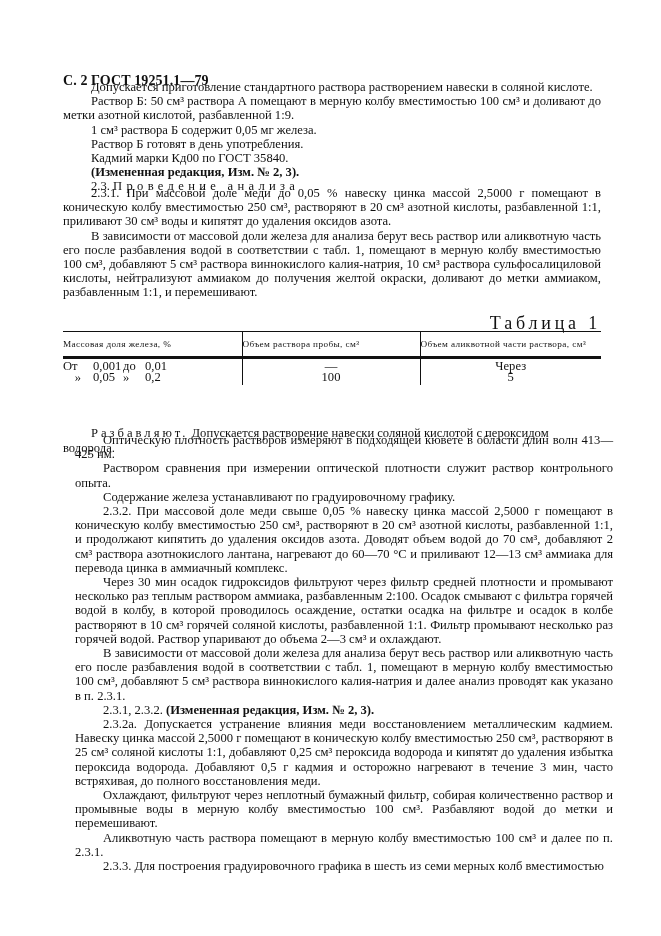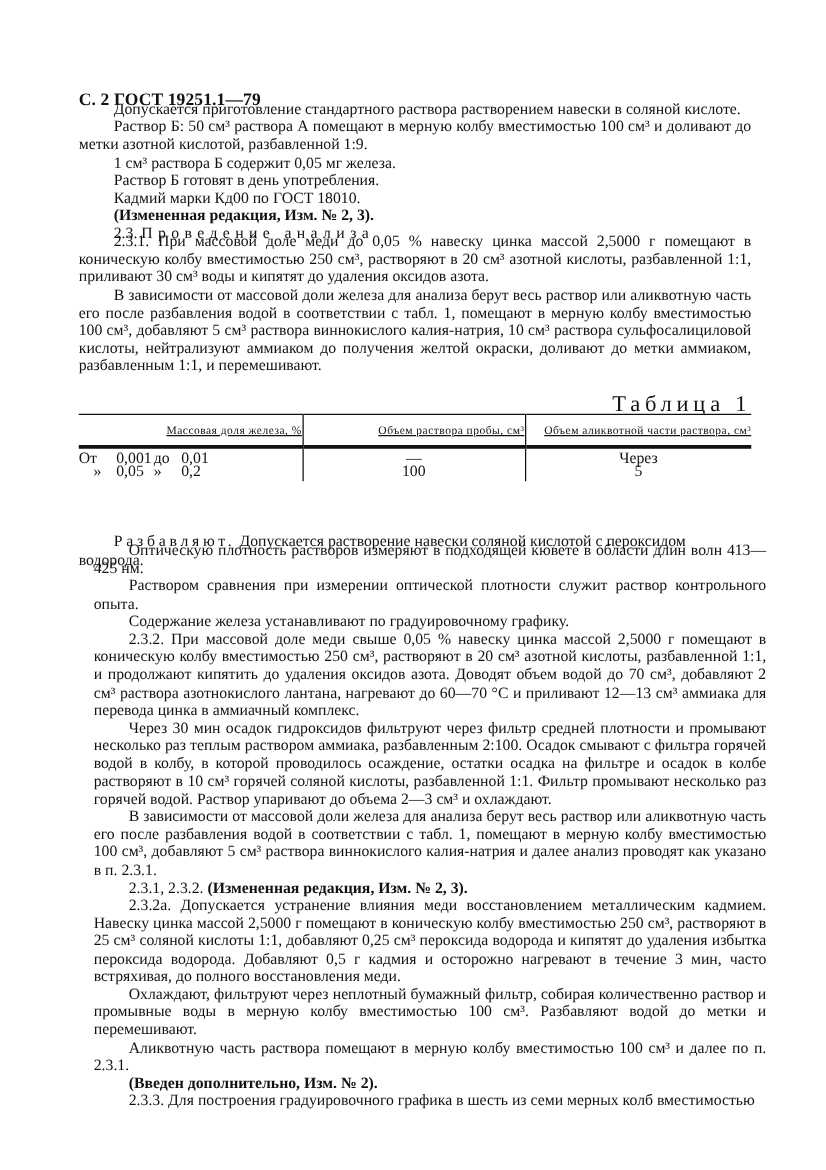--- a/index.html
+++ b/index.html
@@ -7,21 +7,21 @@
          font-family: "Liberation Serif", "DejaVu Serif", serif; color: #111; }
   .page { position: absolute; left: 63px; top: 0; width: 538px; }
   .header { position: absolute; left: 0; top: 73px; font-weight: bold; font-size: 14px; letter-spacing: 0.1px; }
   .p { font-size: 12.6px; line-height: 14.2px; text-align: justify; margin: 0; text-indent: 28px; }
   .b { font-weight: bold; }
   .spaced { letter-spacing: 4.3px; }
   #block1 { position: absolute; left: 0; top: 80px; width: 538px; }
   #block2 { position: absolute; left: 0; top: 186px; width: 538px; }
   .tcap { position: absolute; right: 0; top: 313px; font-size: 18px; letter-spacing: 3.8px; }
   table.t1 { position: absolute; left: 0; top: 331px; width: 538px; border-collapse: collapse; font-size: 12.6px; }
-  table.t1 th { font-weight: normal; font-size: 9.2px; letter-spacing: 0.4px; height: 24px; padding: 0; border-top: 1.5px solid #111; border-bottom: 3px solid #111; text-align: right; text-decoration: underline; }
+  table.t1 th { font-weight: normal; font-size: 9.2px; letter-spacing: 0.4px; height: 24px; padding: 0; border-top: 1.5px solid #111; border-bottom: 3px solid #111; text-align: left; }
   table.t1 td { padding: 0; line-height: 11px; text-align: center; vertical-align: top; }
   table.t1 td.c1 { text-align: left; }
   table.t1 .vl { border-left: 1.5px solid #111; }
   table.t1 tr.first td { padding-top: 2px; }
   table.t1 tr.last td { padding-bottom: 2px; }
   .range { display: inline-block; }
   .range span { display: inline-block; }
   .r-a { width: 30px; text-align: left; }
   .r-b { width: 30px; text-align: left; }
   .r-c { width: 22px; text-align: left; }
@@ -34,21 +34,21 @@
 
 <div class="page">
 
   <div class="header">С. 2 ГОСТ 19251.1—79</div>
 
   <div id="block1">
     <p class="p">Допускается приготовление стандартного раствора растворением навески в соляной кислоте.</p>
     <p class="p">Раствор Б: 50 см³ раствора А помещают в мерную колбу вместимостью 100 см³ и доливают до метки азотной кислотой, разбавленной 1:9.</p>
     <p class="p">1 см³ раствора Б содержит 0,05 мг железа.</p>
     <p class="p">Раствор Б готовят в день употребления.</p>
-    <p class="p">Кадмий марки Кд00 по ГОСТ 18010.</p>
+    <p class="p">Кадмий марки Кд00 по ГОСТ 35840.</p>
     <p class="p b">(Измененная редакция, Изм. № 2, 3).</p>
     <p class="p">
       <span>2.3.</span>
       <span class="spaced">Проведение анализа</span>
     </p>
   </div>
 
   <div id="block2">
     <p class="p">2.3.1. При массовой доле меди до 0,05 % навеску цинка массой 2,5000 г помещают в коническую колбу вместимостью 250 см³, растворяют в 20 см³ азотной кислоты, разбавленной 1:1, приливают 30 см³ воды и кипятят до удаления оксидов азота.</p>
     <p class="p">В зависимости от массовой доли железа для анализа берут весь раствор или аликвотную часть его после разбавления водой в соответствии с табл. 1, помещают в мерную колбу вместимостью 100 см³, добавляют 5 см³ раствора виннокислого калия-натрия, 10 см³ раствора сульфосалициловой кислоты, нейтрализуют аммиаком до получения желтой окраски, доливают до метки аммиаком, разбавленным 1:1, и перемешивают.</p>
@@ -93,17 +93,16 @@
     <p class="p">Содержание железа устанавливают по градуировочному графику.</p>
     <p class="p">2.3.2. При массовой доле меди свыше 0,05 % навеску цинка массой 2,5000 г помещают в коническую колбу вместимостью 250 см³, растворяют в 20 см³ азотной кислоты, разбавленной 1:1, и продолжают кипятить до удаления оксидов азота. Доводят объем водой до 70 см³, добавляют 2 см³ раствора азотнокислого лантана, нагревают до 60—70 °С и приливают 12—13 см³ аммиака для перевода цинка в аммиачный комплекс.</p>
     <p class="p">Через 30 мин осадок гидроксидов фильтруют через фильтр средней плотности и промывают несколько раз теплым раствором аммиака, разбавленным 2:100. Осадок смывают с фильтра горячей водой в колбу, в которой проводилось осаждение, остатки осадка на фильтре и осадок в колбе растворяют в 10 см³ горячей соляной кислоты, разбавленной 1:1. Фильтр промывают несколько раз горячей водой. Раствор упаривают до объема 2—3 см³ и охлаждают.</p>
     <p class="p">В зависимости от массовой доли железа для анализа берут весь раствор или аликвотную часть его после разбавления водой в соответствии с табл. 1, помещают в мерную колбу вместимостью 100 см³, добавляют 5 см³ раствора виннокислого калия-натрия и далее анализ проводят как указано в п. 2.3.1.</p>
     <p class="p">
       <span>2.3.1, 2.3.2. </span><span class="b">(Измененная редакция, Изм. № 2, 3).</span>
     </p>
     <p class="p">2.3.2а. Допускается устранение влияния меди восстановлением металлическим кадмием. Навеску цинка массой 2,5000 г помещают в коническую колбу вместимостью 250 см³, растворяют в 25 см³ соляной кислоты 1:1, добавляют 0,25 см³ пероксида водорода и кипятят до удаления избытка пероксида водорода. Добавляют 0,5 г кадмия и осторожно нагревают в течение 3 мин, часто встряхивая, до полного восстановления меди.</p>
     <p class="p">Охлаждают, фильтруют через неплотный бумажный фильтр, собирая количественно раствор и промывные воды в мерную колбу вместимостью 100 см³. Разбавляют водой до метки и перемешивают.</p>
     <p class="p">Аликвотную часть раствора помещают в мерную колбу вместимостью 100 см³ и далее по п. 2.3.1.</p>
-    <p class="p b">(Введен дополнительно, Изм. № 2).</p>
     <p class="p">2.3.3. Для построения градуировочного графика в шесть из семи мерных колб вместимостью</p>
   </div>
 
 </div>
 
 </body></html>

